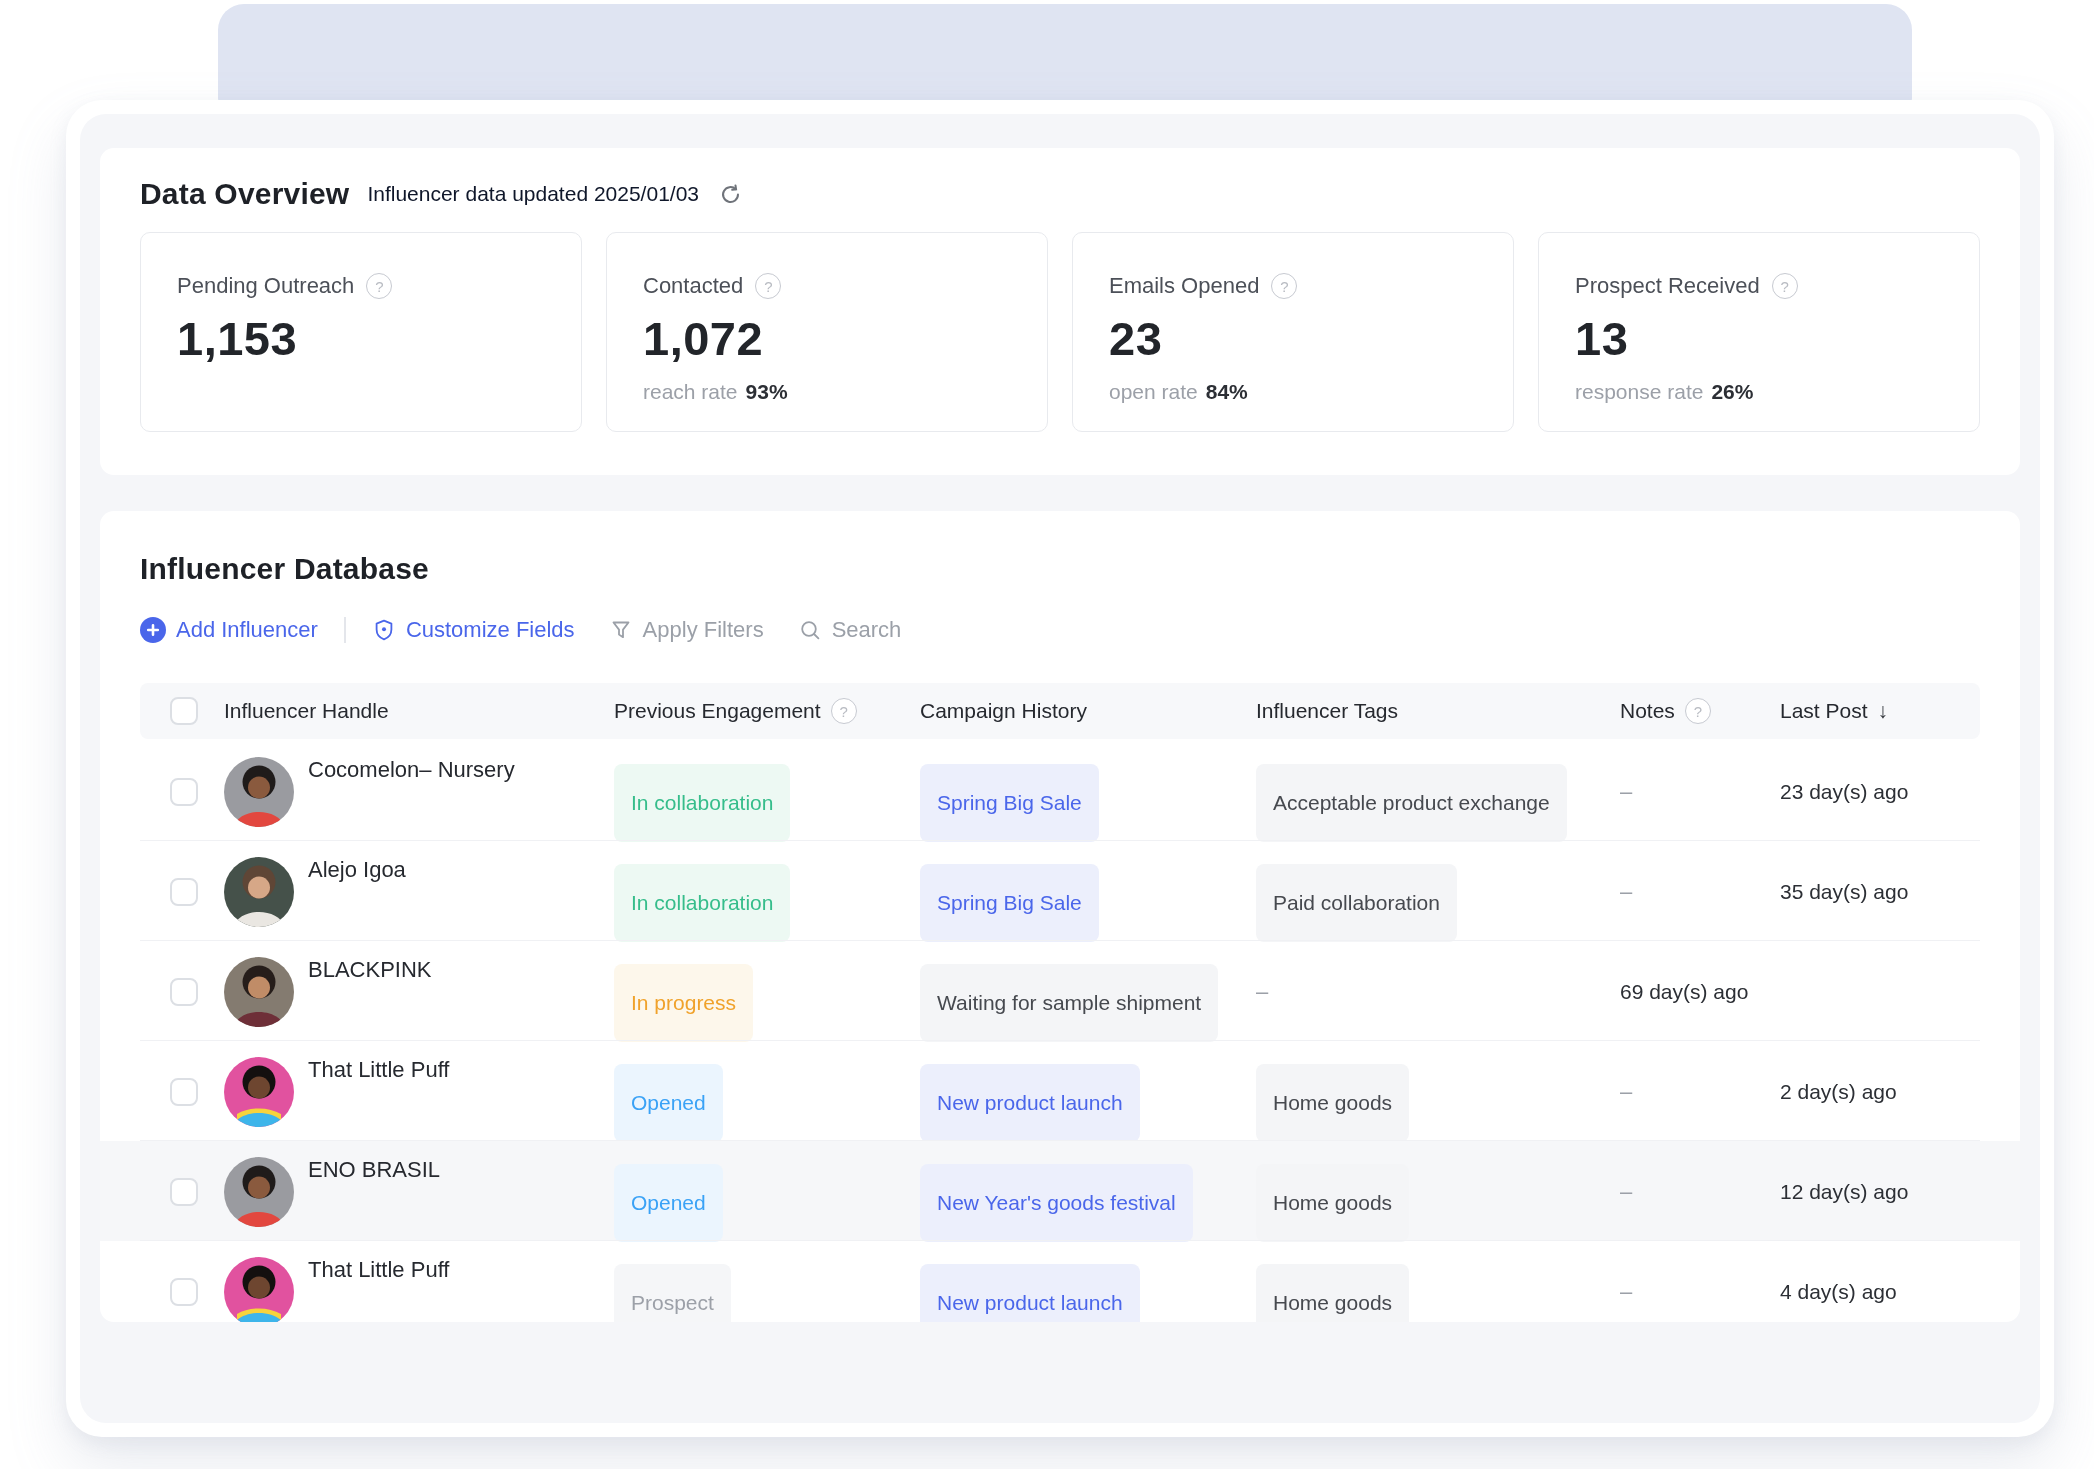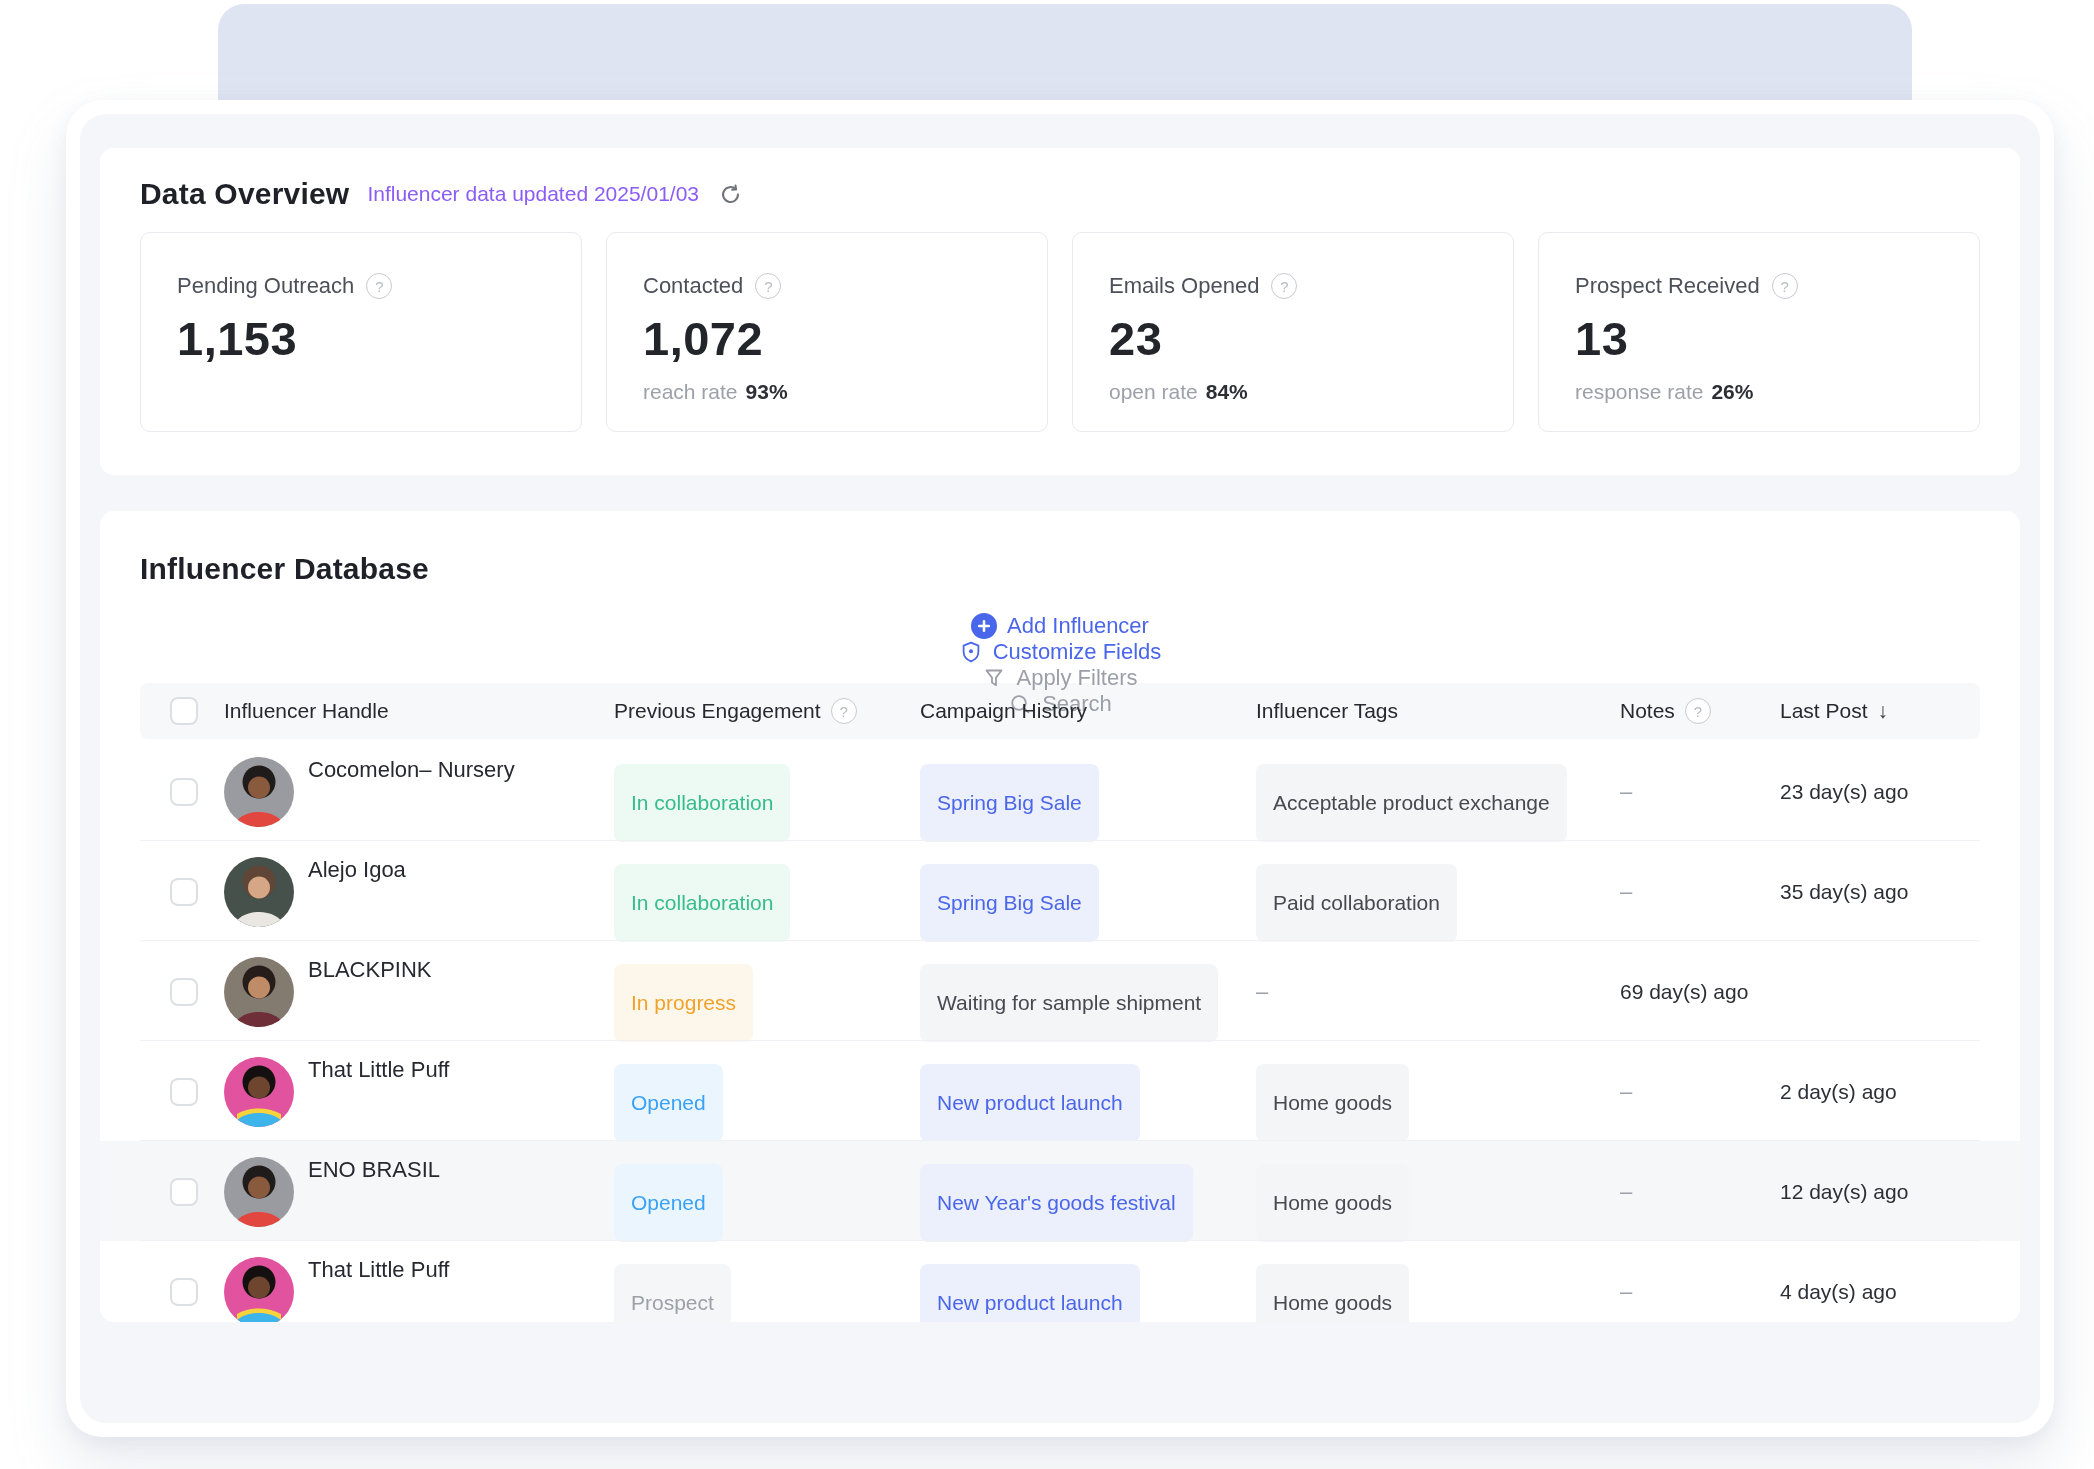--- a/index.html
+++ b/index.html
@@ -22,39 +22,39 @@
     background:#f5f6f9;border-radius:26px;padding:34px 20px 0 20px;box-sizing:border-box;}
 
   
   .overview-card{background:#fff;border-radius:14px;height:327px;
     padding:28px 40px;box-sizing:border-box;}
   .db-card{margin-top:36px;background:#fff;border-radius:14px;height:811px;
     padding:0 40px;box-sizing:border-box;overflow:hidden;position:relative;}
 
   .sec-head{display:flex;align-items:center;gap:18px;height:36px;}
   .sec-title{font-size:30px;font-weight:700;color:#1e2127;margin:0;letter-spacing:.2px;}
-  .subtitle{font-size:21px;color:#8b5cf6;}
+  .subtitle{font-size:21px;color:#0f172a;}
   .refresh{width:23px;height:23px;color:#6f737a;cursor:pointer;margin-left:2px;}
 
   
   .stat-row{display:flex;gap:24px;margin-top:20px;}
   .stat-card{flex:1 1 0;height:200px;border:1.5px solid #e8eaee;border-radius:10px;
     padding:40px 36px;box-sizing:border-box;background:#fff;}
   .stat-label-row{display:flex;align-items:center;gap:12px;font-size:22px;color:#4c5058;}
   .stat-value{margin-top:12px;font-size:47px;font-weight:700;color:#22252a;letter-spacing:.5px;}
   .stat-sub{margin-top:14px;font-size:21px;color:#9ca0a8;}
   .stat-sub b{color:#2c2f35;margin-left:8px;font-weight:700;}
   .stat-sub.empty{visibility:hidden;}
 
   .help{width:26px;height:26px;border:1.5px solid #c7cad1;border-radius:50%;
     display:inline-flex;align-items:center;justify-content:center;
     font-size:15px;color:#b8bbc2;box-sizing:border-box;flex:none;cursor:pointer;background:#fff;}
 
   
-  .toolbar{margin-top:26px;display:flex;align-items:center;font-size:22px;height:34px;flex-direction:column;}
+  .toolbar{margin-top:26px;display:flex;align-items:center;font-size:22px;height:34px;}
   .tb-item{display:flex;align-items:center;gap:10px;cursor:pointer;white-space:nowrap;}
   .tb-blue{color:#4a66ea;}
   .tb-gray{color:#9ba0a8;}
   .tb-divider{width:2px;height:26px;background:#e4e6eb;margin:0 26px;}
   .tb-gap{width:34px;}
   .plus-circle{width:26px;height:26px;border-radius:50%;background:#4a66ea;
     display:inline-flex;align-items:center;justify-content:center;flex:none;}
   .plus-circle svg{width:14px;height:14px;stroke:#fff;stroke-width:2.6;}
   .tb-ic{width:24px;height:24px;flex:none;}
 

